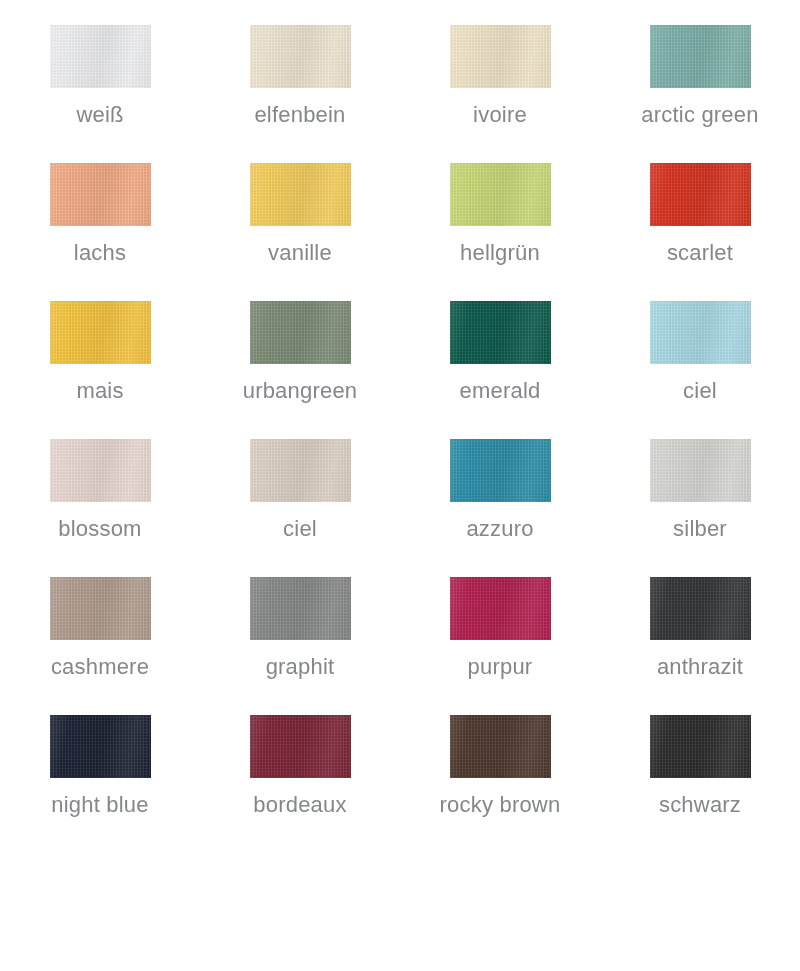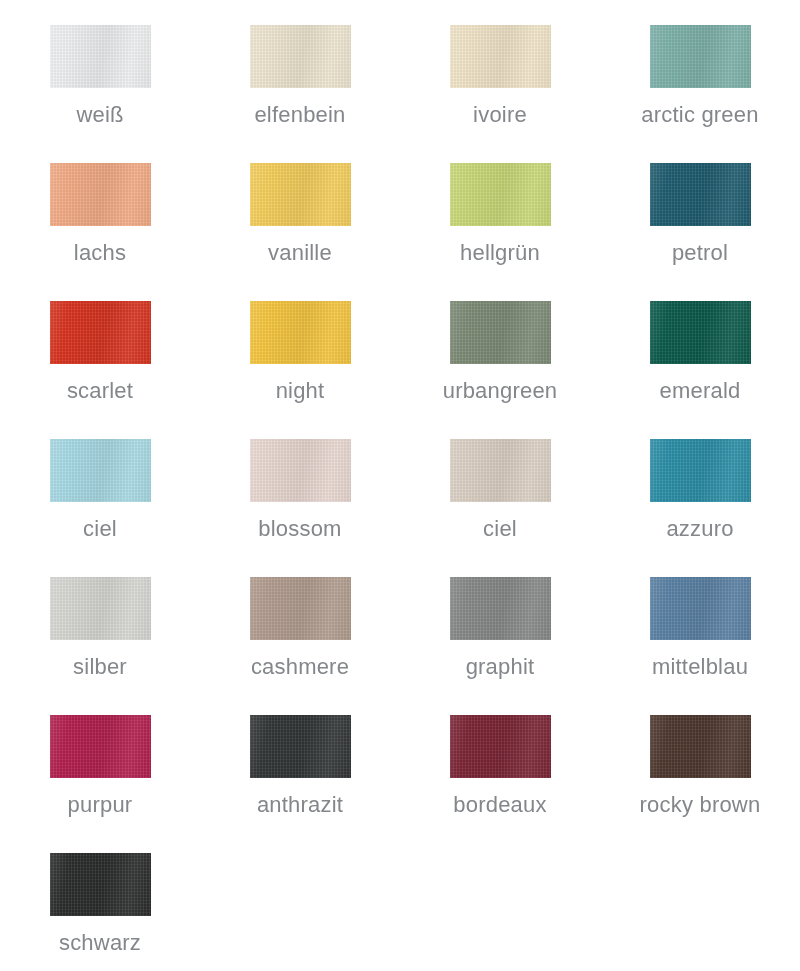--- a/index.html
+++ b/index.html
@@ -110,30 +110,26 @@
     </div>
     <div class="swatch-cell">
       <div class="swatch-chip" style="background-color: rgb(246, 207, 92);"></div>
       <div class="swatch-label">vanille</div>
     </div>
     <div class="swatch-cell">
       <div class="swatch-chip" style="background-color: rgb(202, 218, 120);"></div>
       <div class="swatch-label">hellgrün</div>
     </div>
     <div class="swatch-cell">
-      <div class="swatch-chip" style="background-color: rgb(31, 93, 112);"></div>
-      <div class="swatch-label">petrol</div>
-    </div>
-    <div class="swatch-cell">
       <div class="swatch-chip" style="background-color: rgb(216, 51, 31);"></div>
       <div class="swatch-label">scarlet</div>
     </div>
     <div class="swatch-cell">
       <div class="swatch-chip" style="background-color: rgb(246, 198, 63);"></div>
-      <div class="swatch-label">night</div>
+      <div class="swatch-label">mais</div>
     </div>
     <div class="swatch-cell">
       <div class="swatch-chip" style="background-color: rgb(125, 140, 118);"></div>
       <div class="swatch-label">urbangreen</div>
     </div>
     <div class="swatch-cell">
       <div class="swatch-chip" style="background-color: rgb(11, 91, 75);"></div>
       <div class="swatch-label">emerald</div>
     </div>
     <div class="swatch-cell">
@@ -158,30 +154,30 @@
     </div>
     <div class="swatch-cell">
       <div class="swatch-chip" style="background-color: rgb(179, 158, 144);"></div>
       <div class="swatch-label">cashmere</div>
     </div>
     <div class="swatch-cell">
       <div class="swatch-chip" style="background-color: rgb(135, 138, 136);"></div>
       <div class="swatch-label">graphit</div>
     </div>
     <div class="swatch-cell">
-      <div class="swatch-chip" style="background-color: rgb(91, 130, 165);"></div>
-      <div class="swatch-label">mittelblau</div>
-    </div>
-    <div class="swatch-cell">
       <div class="swatch-chip" style="background-color: rgb(179, 31, 79);"></div>
       <div class="swatch-label">purpur</div>
     </div>
     <div class="swatch-cell">
       <div class="swatch-chip" style="background-color: rgb(51, 54, 55);"></div>
       <div class="swatch-label">anthrazit</div>
+    </div>
+    <div class="swatch-cell">
+      <div class="swatch-chip" style="background-color: rgb(27, 34, 50);"></div>
+      <div class="swatch-label">night blue</div>
     </div>
     <div class="swatch-cell">
       <div class="swatch-chip" style="background-color: rgb(124, 37, 54);"></div>
       <div class="swatch-label">bordeaux</div>
     </div>
     <div class="swatch-cell">
       <div class="swatch-chip" style="background-color: rgb(78, 56, 46);"></div>
       <div class="swatch-label">rocky brown</div>
     </div>
     <div class="swatch-cell">

